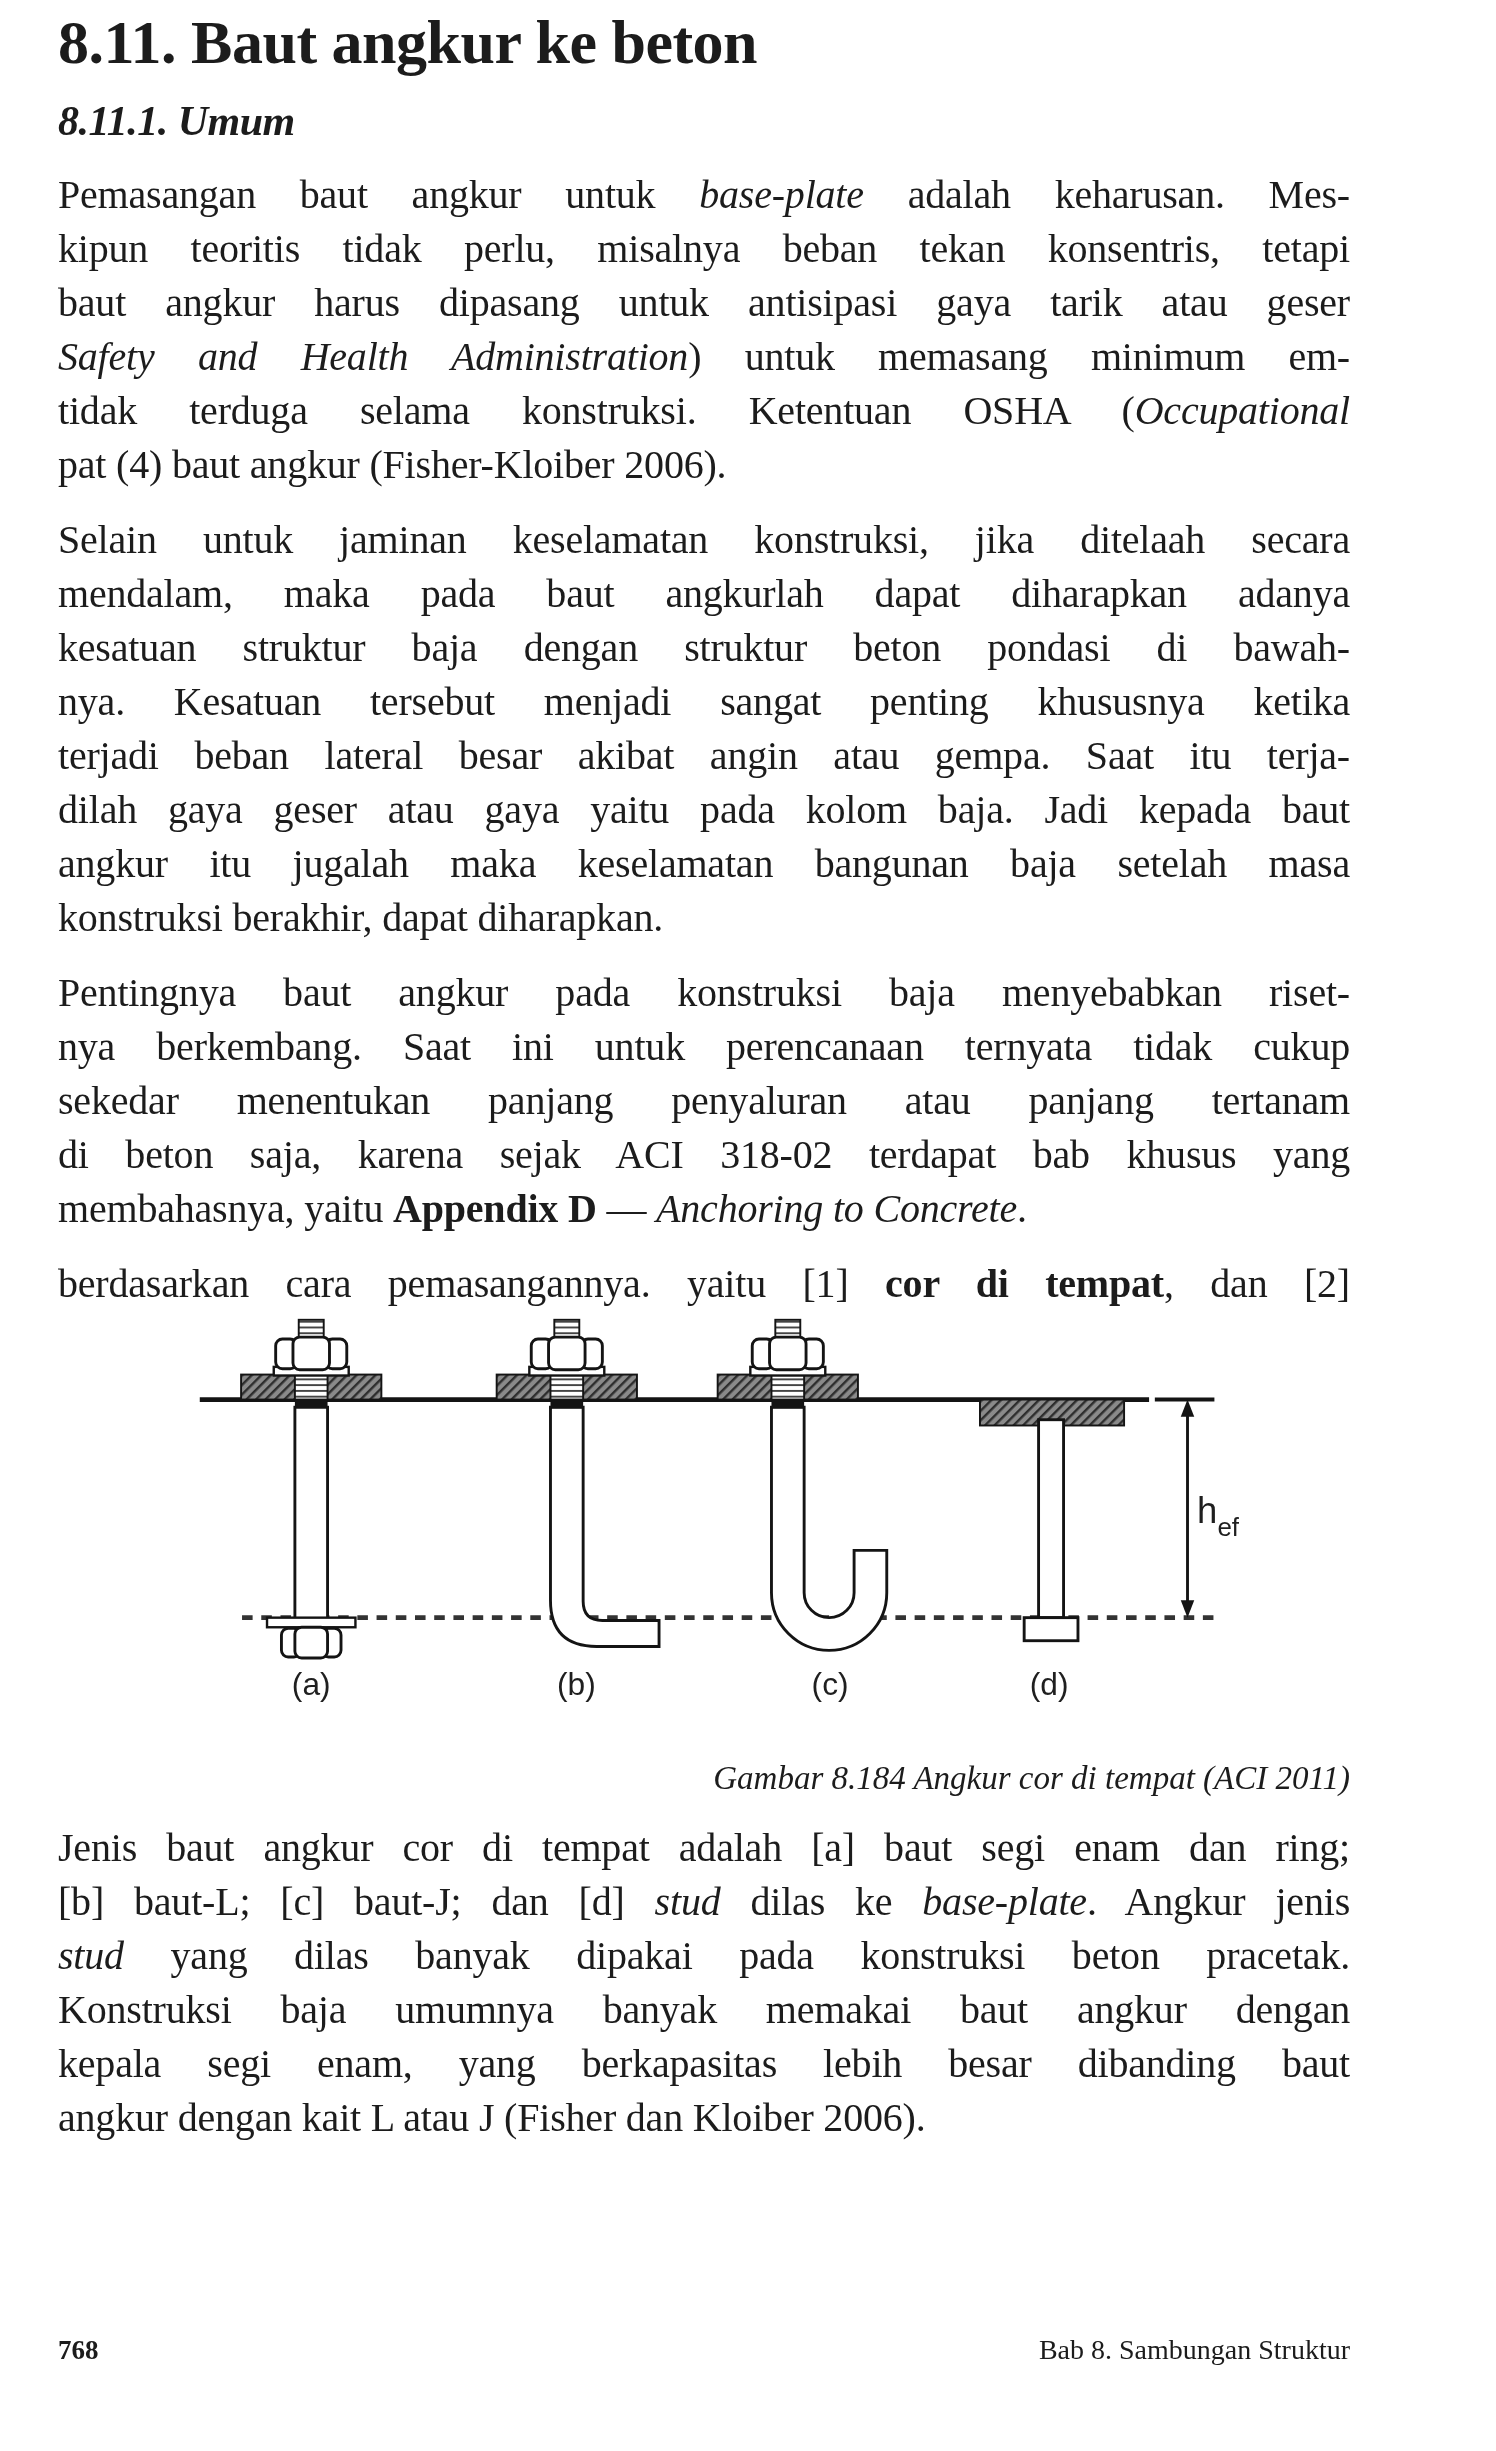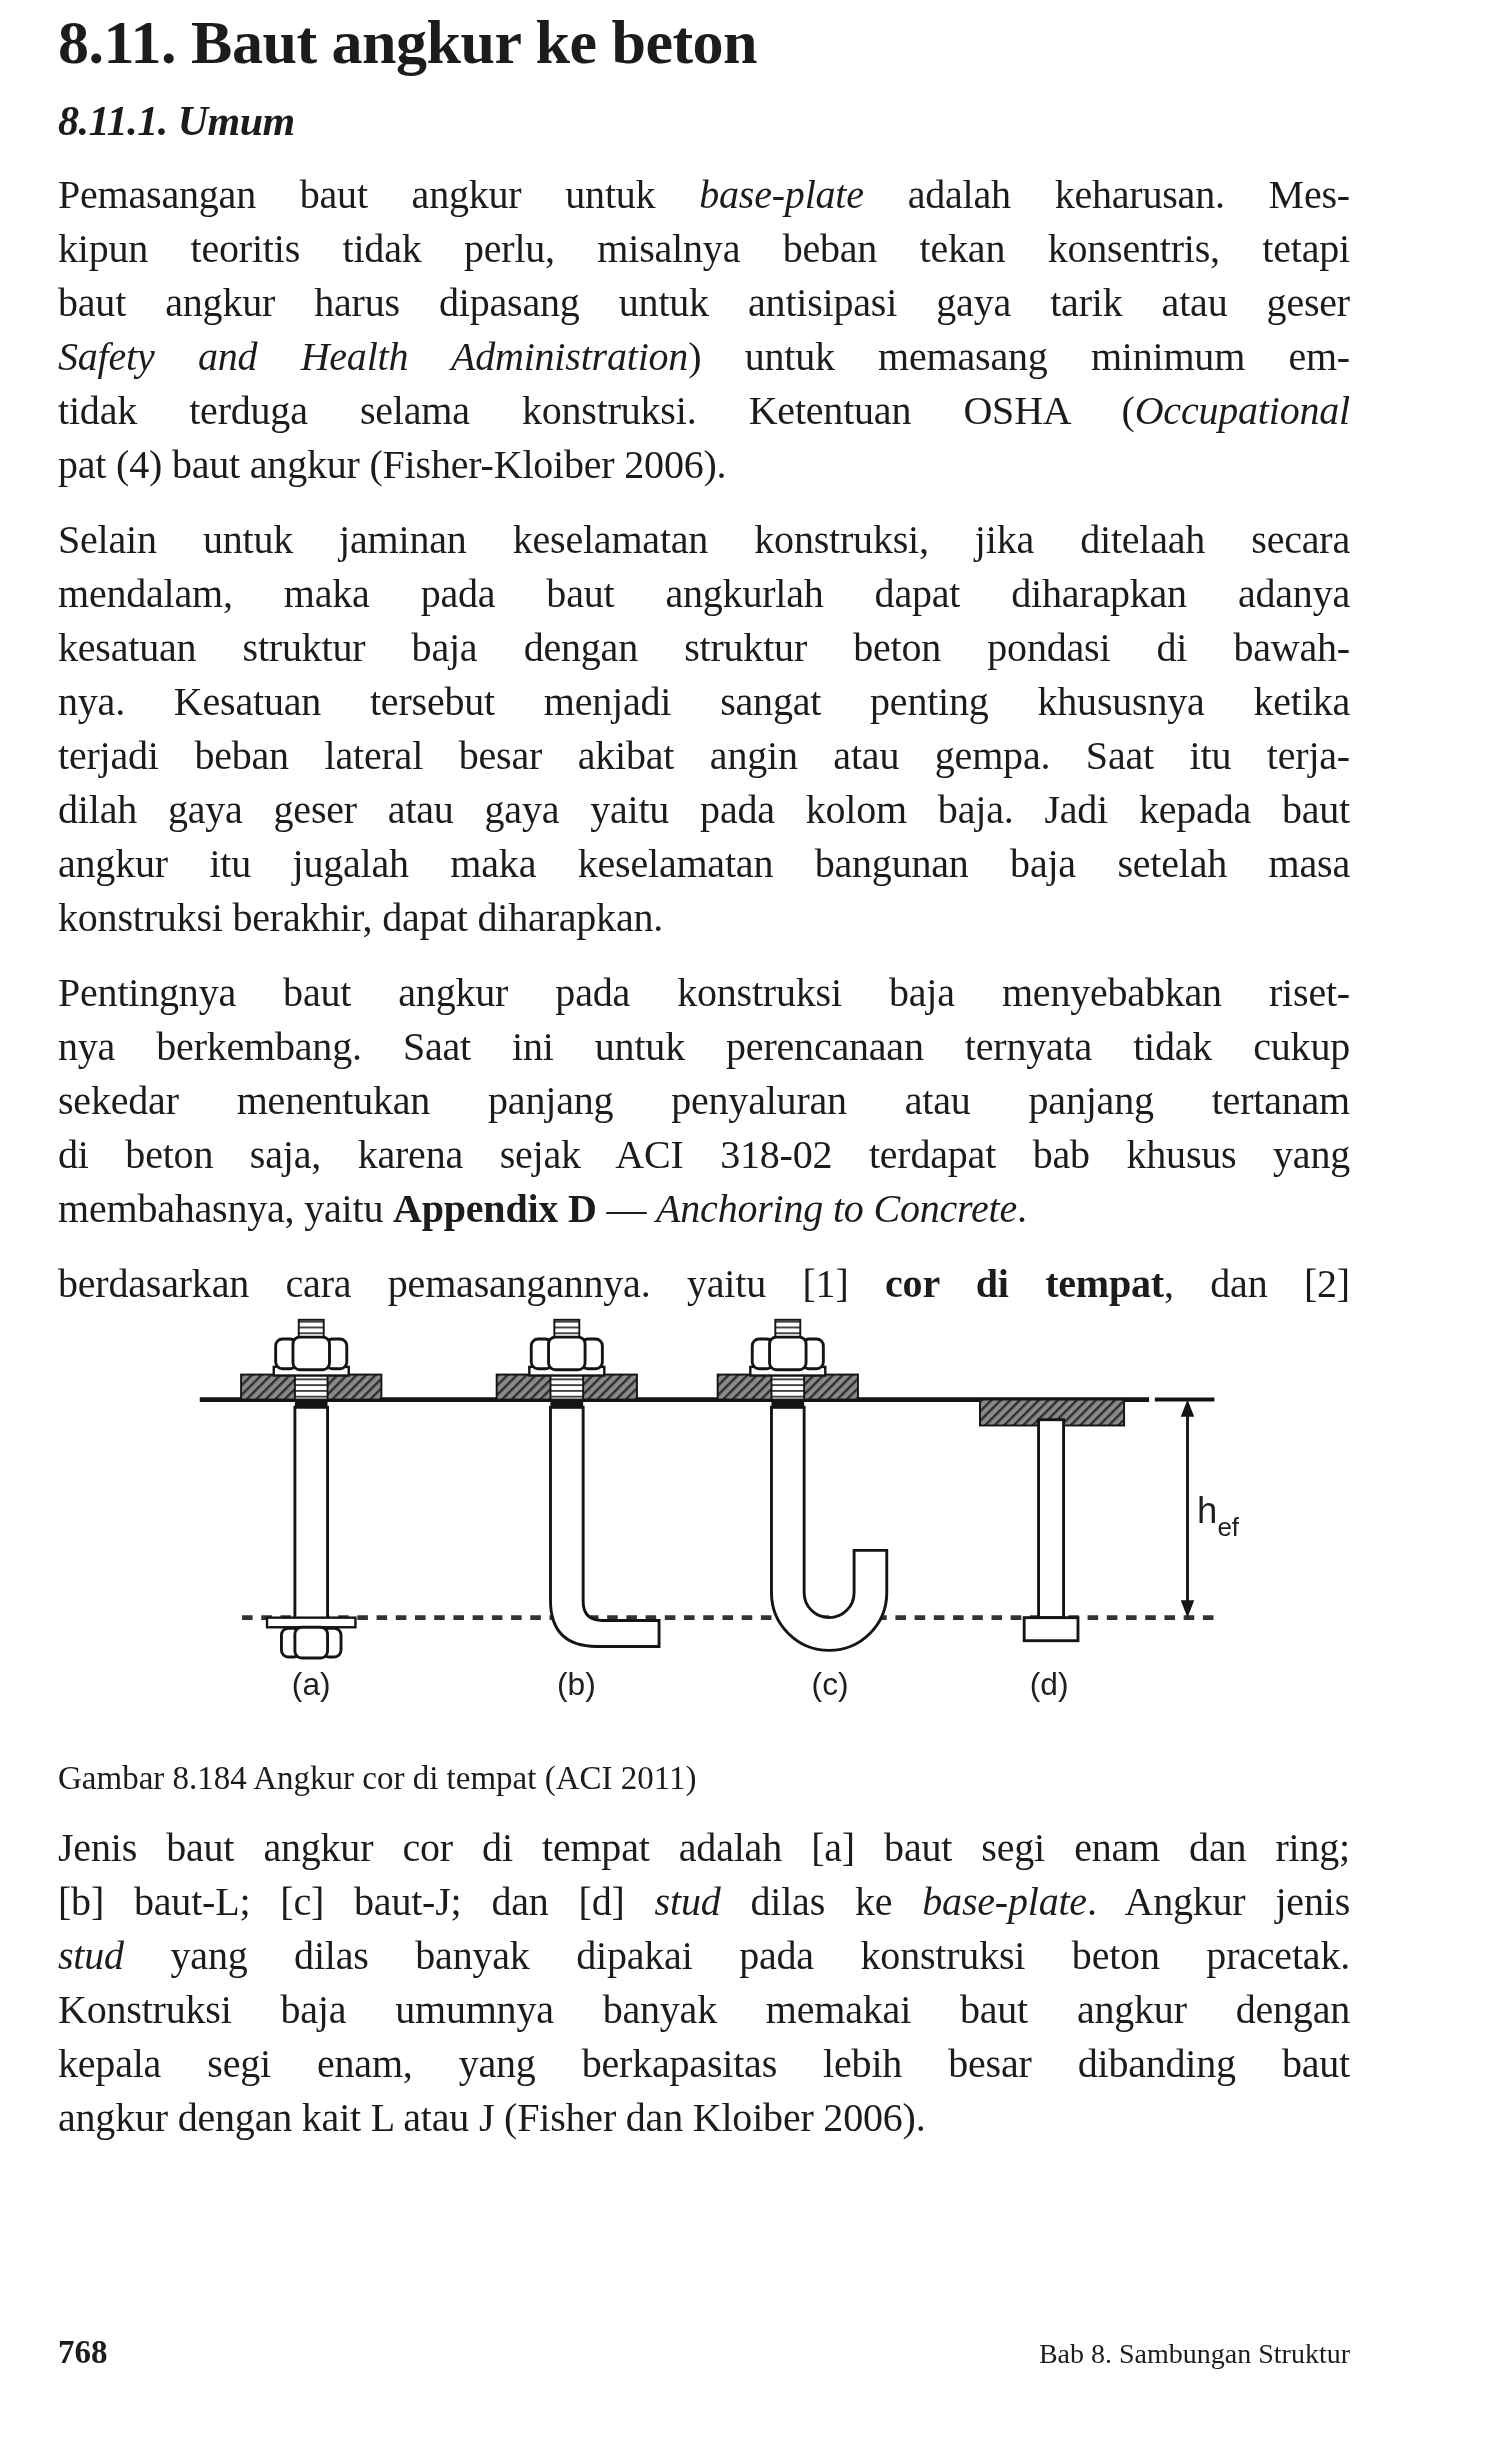--- a/index.html
+++ b/index.html
@@ -15,27 +15,27 @@
     height:54px;line-height:54px;font-size:40px;
     text-align:justify;text-align-last:justify;
     white-space:normal;letter-spacing:-0.2px;
   }
   .para .line.last{text-align-last:left;}
   .it{font-style:italic;}
   .bd{font-weight:bold;}
   .figure{margin-top:3.8px;}
   .fig-svg{display:block;margin-left:38px;width:1153px;height:394px;}
   .caption{
-    margin-top:48px;text-align:left;font-size:33px;line-height:44px;
+    margin-top:48px;text-align:right;font-size:33px;line-height:44px;font-style:italic;
   }
   .footer{
     position:absolute;left:58px;top:2334px;width:1292px;
     display:flex;justify-content:space-between;align-items:baseline;
   }
-  .page-num{font-size:33px;font-weight:bold;}
+  .page-num{font-size:27px;font-weight:bold;}
   .chapter{font-size:28px;text-align:center;}
   svg text{font-family:"Liberation Sans", sans-serif;fill:#1f1f1f;}
 </style>
 </head>
 <body>
 
 <div class="content">
 
   <div class="h1">8.11. Baut angkur ke beton</div>
   <div class="h2">8.11.1. Umum</div>

